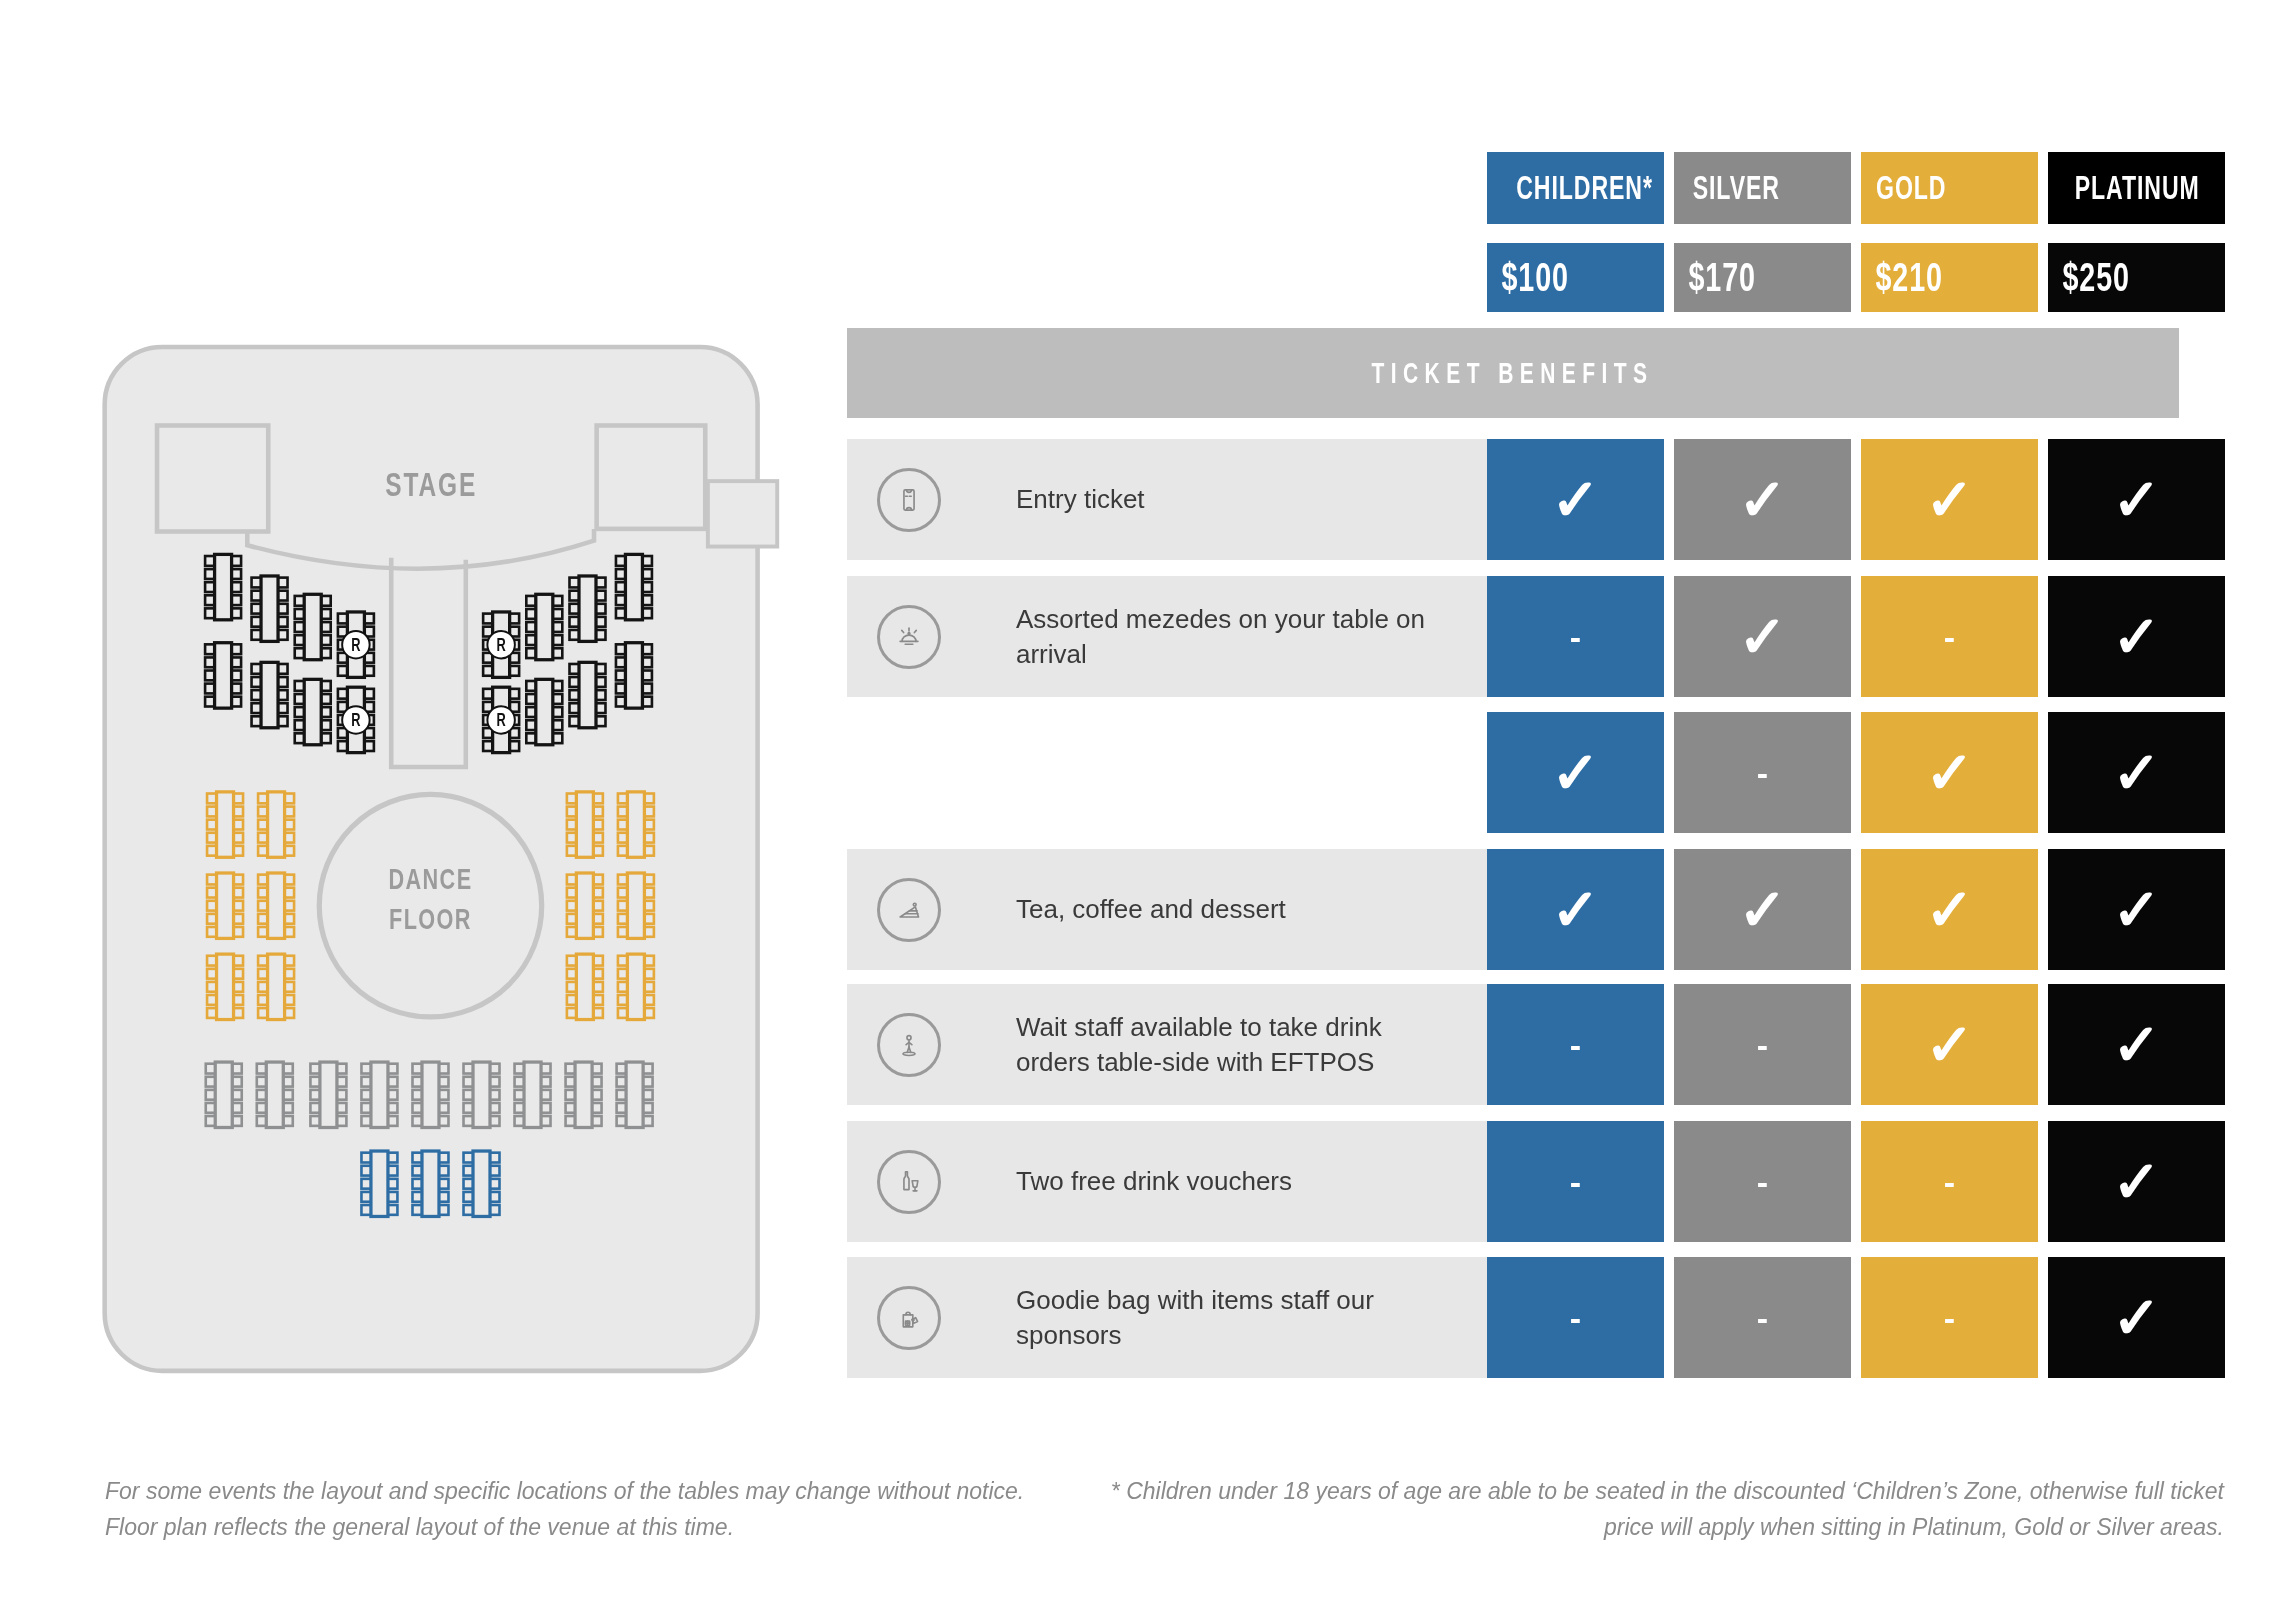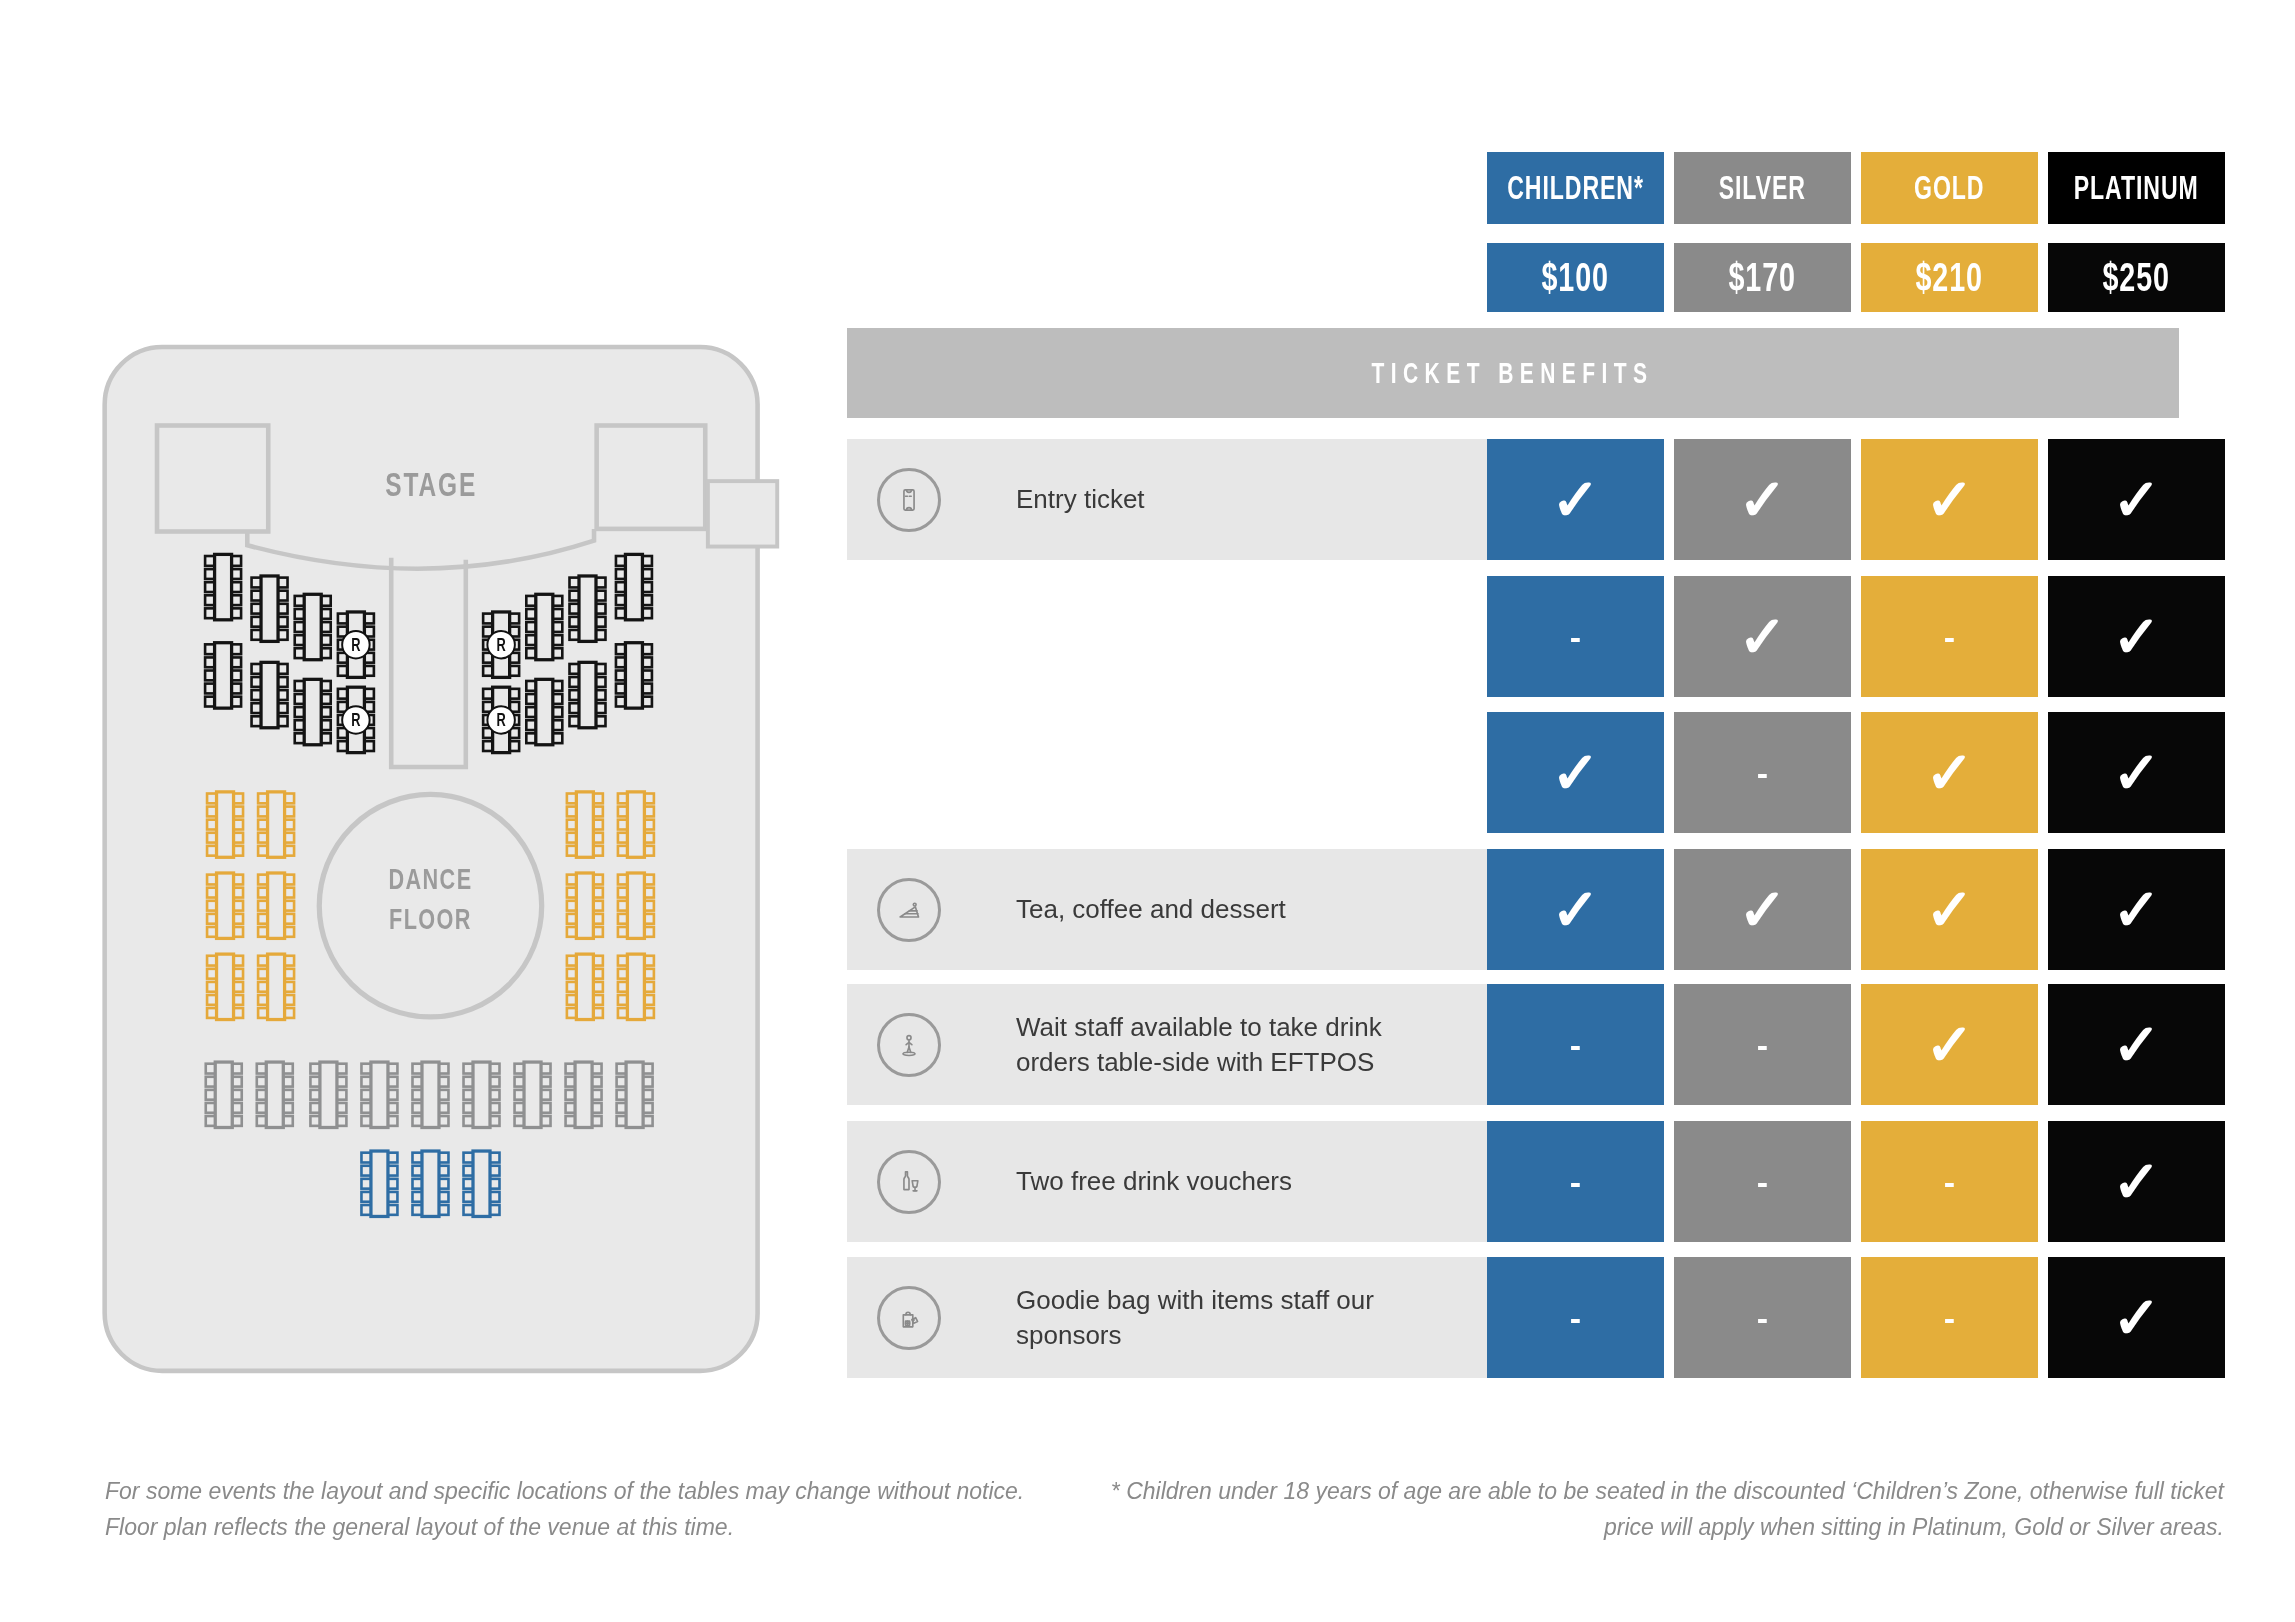--- a/index.html
+++ b/index.html
@@ -1,20 +1,20 @@
 <!DOCTYPE html>
 <html style="font-size:10.5px"><head>
 <meta charset="utf-8">
 <style>
   html,body{margin:0;padding:0;background:#fff;}
   .page{position:relative;width:2295px;height:1623px;background:#ffffff;overflow:hidden;
         font-family:"Liberation Sans",sans-serif;}
   .floorplan-svg{position:absolute;left:0;top:0;}
   .cond{display:inline-block;transform:scaleX(0.7);transform-origin:center;white-space:nowrap;}
-  .tier-box{position:absolute;width:177px;display:flex;align-items:center;justify-content:center;color:#fff;}
+  .tier-box{position:absolute;width:177px;display:flex;align-items:center;justify-content:flex-start;color:#fff;}
   .tier-name-box{top:152px;height:72px;}
   .tier-price-box{top:243px;height:69px;}
   .tier-name{font-size:33px;font-weight:bold;letter-spacing:1.3px;}
   .tier-price{font-size:41px;font-weight:bold;letter-spacing:1.3px;}
   .banner{position:absolute;left:847px;top:328px;width:1332px;height:90px;background:#bdbdbd;
           display:flex;align-items:center;justify-content:center;color:#fff;}
   .banner-text{font-size:30px;font-weight:bold;letter-spacing:9.2px;}
   .brow{position:absolute;left:847px;width:1378px;height:121px;}
   .blabel{position:absolute;left:0;top:0;width:717px;height:100%;background:#e7e7e7;
           display:flex;align-items:center;}
@@ -636,20 +636,34 @@
           <span class="check">✓</span>
         </div>
         <div class="bcell" style="left: 1014px; background: rgb(228, 174, 58);">
           <span class="check">✓</span>
         </div>
         <div class="bcell" style="left: 1201px; background: rgb(7, 7, 7);">
           <span class="check">✓</span>
         </div>
       </div>
       <div class="brow" style="top: 576px;">
+        <div class="blabel">
+          <span class="icon-circle">
+            <svg width="38" height="38" viewBox="0 0 60 60" fill="none" stroke="#8a8a8a" stroke-width="2.6" stroke-linecap="round" stroke-linejoin="round">
+              <path d="M19 37 a11 10 0 0 1 22 0"></path>
+              <line x1="16" y1="37" x2="44" y2="37"></line>
+              <line x1="24" y1="41.5" x2="36" y2="41.5"></line>
+              <circle cx="30" cy="24.5" r="1.4"></circle>
+              <line x1="30" y1="20.5" x2="30" y2="16"></line>
+              <line x1="21.5" y1="23" x2="18.5" y2="19.5"></line>
+              <line x1="38.5" y1="23" x2="41.5" y2="19.5"></line>
+            </svg>
+          </span>
+          <span class="btext">Assorted mezedes on your table on arrival</span>
+        </div>
         <div class="bcell" style="left: 640px; background: rgb(46, 109, 164);">
           <span class="dash">-</span>
         </div>
         <div class="bcell" style="left: 827px; background: rgb(138, 138, 138);">
           <span class="check">✓</span>
         </div>
         <div class="bcell" style="left: 1014px; background: rgb(228, 174, 58);">
           <span class="dash">-</span>
         </div>
         <div class="bcell" style="left: 1201px; background: rgb(7, 7, 7);">

